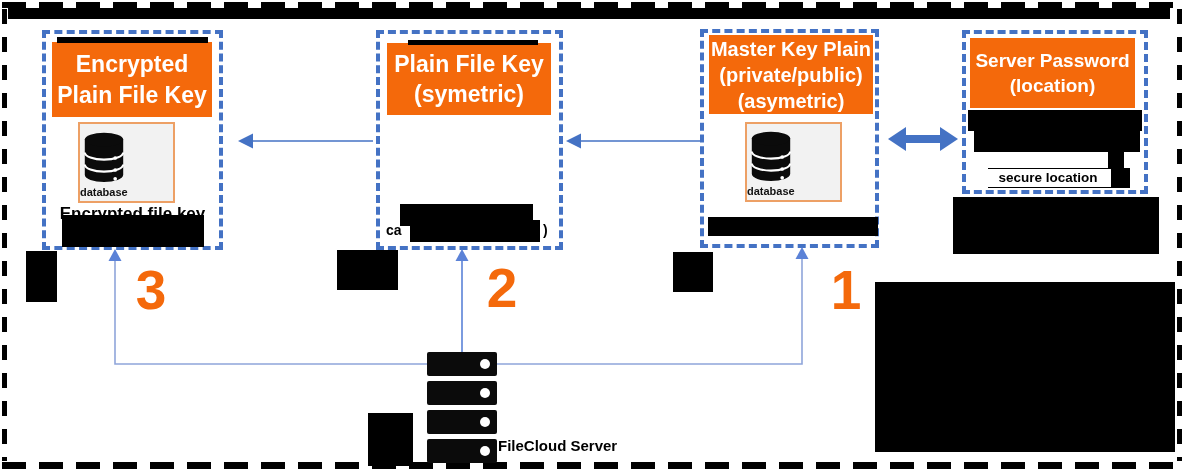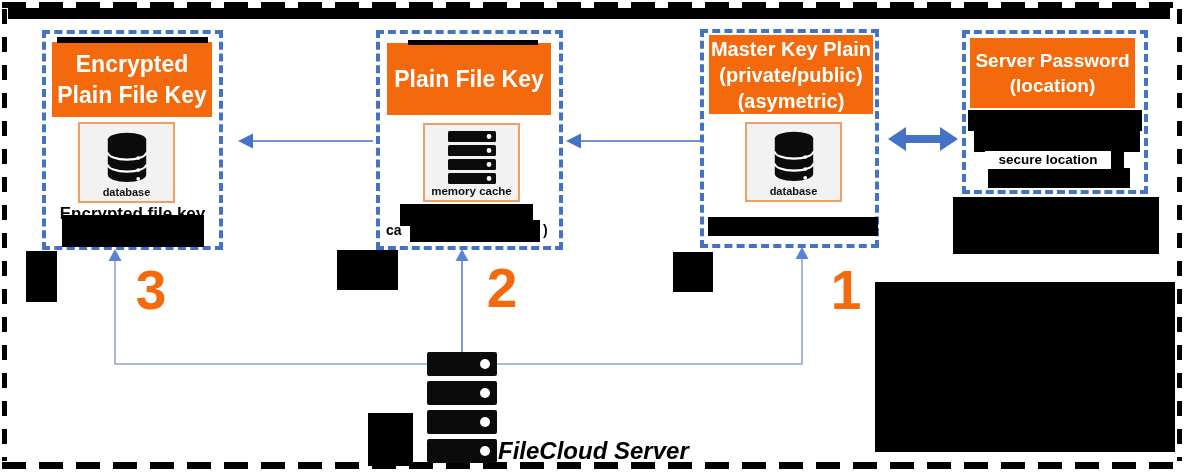--- a/index.html
+++ b/index.html
@@ -13,21 +13,21 @@
   .border-bottom{left:2px;top:462px;width:1180px;height:7px;background:repeating-linear-gradient(90deg,#000 0 24px,transparent 24px 37px);}
   .border-left  {left:2px;top:9px;width:5px;height:452px;background:repeating-linear-gradient(180deg,#000 0 15px,transparent 15px 28px);}
   .border-right {left:1177px;top:9px;width:5px;height:452px;background:repeating-linear-gradient(180deg,#000 0 15px,transparent 15px 28px);}
   
   .dbox{border:4px dashed var(--dashed-blue,#4472C4);box-sizing:border-box;background:transparent;}
   
   .hdr{background:var(--header-orange,#F4690B);color:#fff;font-weight:bold;display:flex;
        flex-direction:column;justify-content:center;text-align:center;line-height:1.32;}
   
   .ibox{background:var(--icon-box-bg,#F2F2F2);border:2px solid var(--icon-box-border,#EDA065);
-        box-sizing:border-box;display:flex;flex-direction:column;align-items:center;
+        box-sizing:border-box;display:flex;flex-direction:column;align-items:flex-start;
         justify-content:flex-end;padding-bottom:3px;}
   .ibox-label{font-size:11px;font-weight:bold;color:#111;white-space:nowrap;}
   .cap{font-weight:bold;color:#000;}
   .step{color:var(--step-orange,#F4690B);font-weight:bold;font-size:55px;line-height:1;text-align:center;}
   .rd{background:var(--redaction-black,#000);}
   .note{background:#fff;text-align:center;font-size:13.5px;font-weight:bold;color:#000;line-height:18px;}
   .svgline{left:0;top:0;pointer-events:none;}
   .conn{stroke:var(--connector-blue,#8FA5DA);stroke-width:1.6;fill:none;}
   .connv{stroke:var(--arrow-blue,#5B82D7);stroke-width:1.6;fill:none;}
   .head{fill:var(--arrow-blue,#5B82D7);}
@@ -70,20 +70,21 @@
     <polygon class="hhead" points="958,139 940,127 940,151"></polygon>
   </svg>
 
   <div class="abs hdr" style="left:52px;top:42px;width:160px;height:75px;font-size:23px;">
     <span>Encrypted</span>
     <span>Plain File Key</span>
   </div>
 
   <div class="abs hdr" style="left:387px;top:43px;width:164px;height:72px;font-size:23px;">
     <span>Plain File Key</span>
+    <span>(symetric)</span>
   </div>
 
   <div class="abs hdr" style="left:709px;top:35px;width:164px;height:79px;font-size:20px;line-height:1.3;">
     <span>Master Key Plain</span>
     <span>(private/public)</span>
     <span>(asymetric)</span>
   </div>
 
   <div class="abs hdr" style="left:970px;top:38px;width:165px;height:70px;font-size:19px;">
     <span>Server Password</span>
@@ -96,33 +97,20 @@
       <ellipse cx="30" cy="10" rx="24" ry="8.5" fill="#0b0b0b"></ellipse>
       <path d="M6 26 a24 9 0 0 0 48 0" fill="none" stroke="#fff" stroke-width="2.6"></path>
       <path d="M6 41 a24 9 0 0 0 48 0" fill="none" stroke="#fff" stroke-width="2.6"></path>
       <circle cx="44" cy="33" r="2.3" fill="#fff"></circle>
         <circle cx="44" cy="48" r="2.3" fill="#fff"></circle>
         <circle cx="44" cy="59" r="2.3" fill="#fff"></circle>
     </svg>
     <span class="ibox-label">database</span>
   </div>
 
-  <div class="abs ibox" style="left:423px;top:123px;width:97px;height:79px;">
-    <svg width="48" height="54" viewBox="0 0 48 54">
-      <rect x="0" y="0" width="48" height="11" rx="1.5" fill="#0b0b0b"></rect>
-        <circle cx="41" cy="5.5" r="2.4" fill="#fff"></circle>
-      <rect x="0" y="14" width="48" height="11" rx="1.5" fill="#0b0b0b"></rect>
-        <circle cx="41" cy="19.5" r="2.4" fill="#fff"></circle>
-      <rect x="0" y="28" width="48" height="11" rx="1.5" fill="#0b0b0b"></rect>
-        <circle cx="41" cy="33.5" r="2.4" fill="#fff"></circle>
-      <rect x="0" y="42" width="48" height="11" rx="1.5" fill="#0b0b0b"></rect>
-        <circle cx="41" cy="47.5" r="2.4" fill="#fff"></circle>
-    </svg>
-    <span class="ibox-label" style="font-size:11.5px;">memory cache</span>
-  </div>
 
   <div class="abs ibox" style="left:745px;top:122px;width:97px;height:80px;">
     <svg width="48" height="56" viewBox="0 0 60 66">
       <path d="M6 10 v44 a24 9 0 0 0 48 0 V10" fill="#0b0b0b"></path>
       <ellipse cx="30" cy="10" rx="24" ry="8.5" fill="#0b0b0b"></ellipse>
       <path d="M6 26 a24 9 0 0 0 48 0" fill="none" stroke="#fff" stroke-width="2.6"></path>
       <path d="M6 41 a24 9 0 0 0 48 0" fill="none" stroke="#fff" stroke-width="2.6"></path>
       <circle cx="44" cy="33" r="2.3" fill="#fff"></circle>
         <circle cx="44" cy="48" r="2.3" fill="#fff"></circle>
         <circle cx="44" cy="59" r="2.3" fill="#fff"></circle>
@@ -141,35 +129,35 @@
   <svg class="abs" style="left:427px;top:352px;" width="70" height="113" viewBox="0 0 70 113">
     <rect x="0" y="0" width="70" height="24" rx="2" fill="#0b0b0b"></rect>
       <circle cx="58" cy="12" r="5" fill="#fff"></circle>
     <rect x="0" y="29" width="70" height="24" rx="2" fill="#0b0b0b"></rect>
       <circle cx="58" cy="41" r="5" fill="#fff"></circle>
     <rect x="0" y="58" width="70" height="24" rx="2" fill="#0b0b0b"></rect>
       <circle cx="58" cy="70" r="5" fill="#fff"></circle>
     <rect x="0" y="87" width="70" height="24" rx="2" fill="#0b0b0b"></rect>
       <circle cx="58" cy="99" r="5" fill="#fff"></circle>
   </svg>
-  <div class="abs cap" style="left:498px;top:437px;font-size:24px;font-style:italic;">FileCloud Server</div>
+  <div class="abs cap" style="left:498px;top:437px;font-size:15px;">FileCloud Server</div>
 
   <div class="abs rd" style="left:8px;top:8px;width:1162px;height:11px;"></div>
   <div class="abs rd" style="left:57px;top:37px;width:151px;height:6px;"></div>
   <div class="abs rd" style="left:408px;top:40px;width:130px;height:5px;"></div>
   <div class="abs rd" style="left:62px;top:215px;width:142px;height:32px;"></div>
   <div class="abs rd" style="left:400px;top:204px;width:133px;height:22px;"></div>
   <div class="abs rd" style="left:410px;top:220px;width:130px;height:22px;"></div>
   <div class="abs rd" style="left:708px;top:217px;width:170px;height:19px;"></div>
   <div class="abs rd" style="left:968px;top:110px;width:174px;height:21px;"></div>
   <div class="abs rd" style="left:974px;top:131px;width:166px;height:21px;"></div>
   <div class="abs rd" style="left:1108px;top:152px;width:16px;height:16px;"></div>
   <div class="abs rd" style="left:988px;top:168px;width:142px;height:20px;"></div>
   <div class="abs rd" style="left:953px;top:197px;width:206px;height:57px;"></div>
   <div class="abs rd" style="left:875px;top:282px;width:300px;height:170px;"></div>
   <div class="abs rd" style="left:26px;top:251px;width:31px;height:51px;"></div>
   <div class="abs rd" style="left:337px;top:250px;width:61px;height:40px;"></div>
   <div class="abs rd" style="left:673px;top:252px;width:40px;height:40px;"></div>
   <div class="abs rd" style="left:368px;top:413px;width:45px;height:53px;"></div>
 
-  <div class="abs note" style="left:985px;top:151px;width:126px;height:18px;">secure location</div>
+  <div class="abs note" style="left:985px;top:169px;width:126px;height:18px;">secure location</div>
 
 </div>
 
 </body></html>

